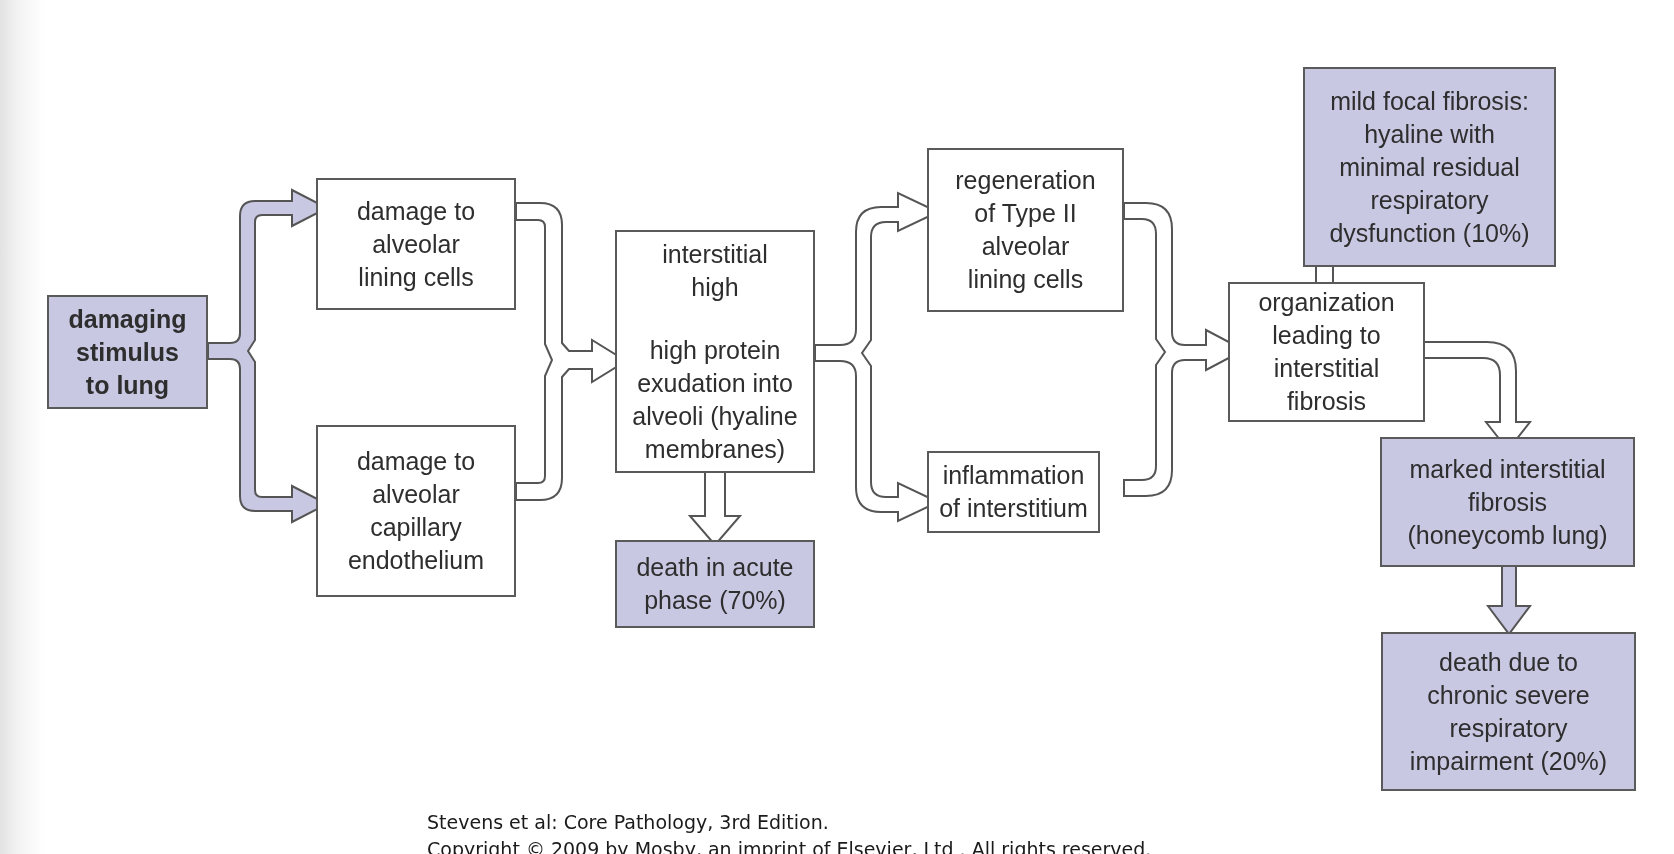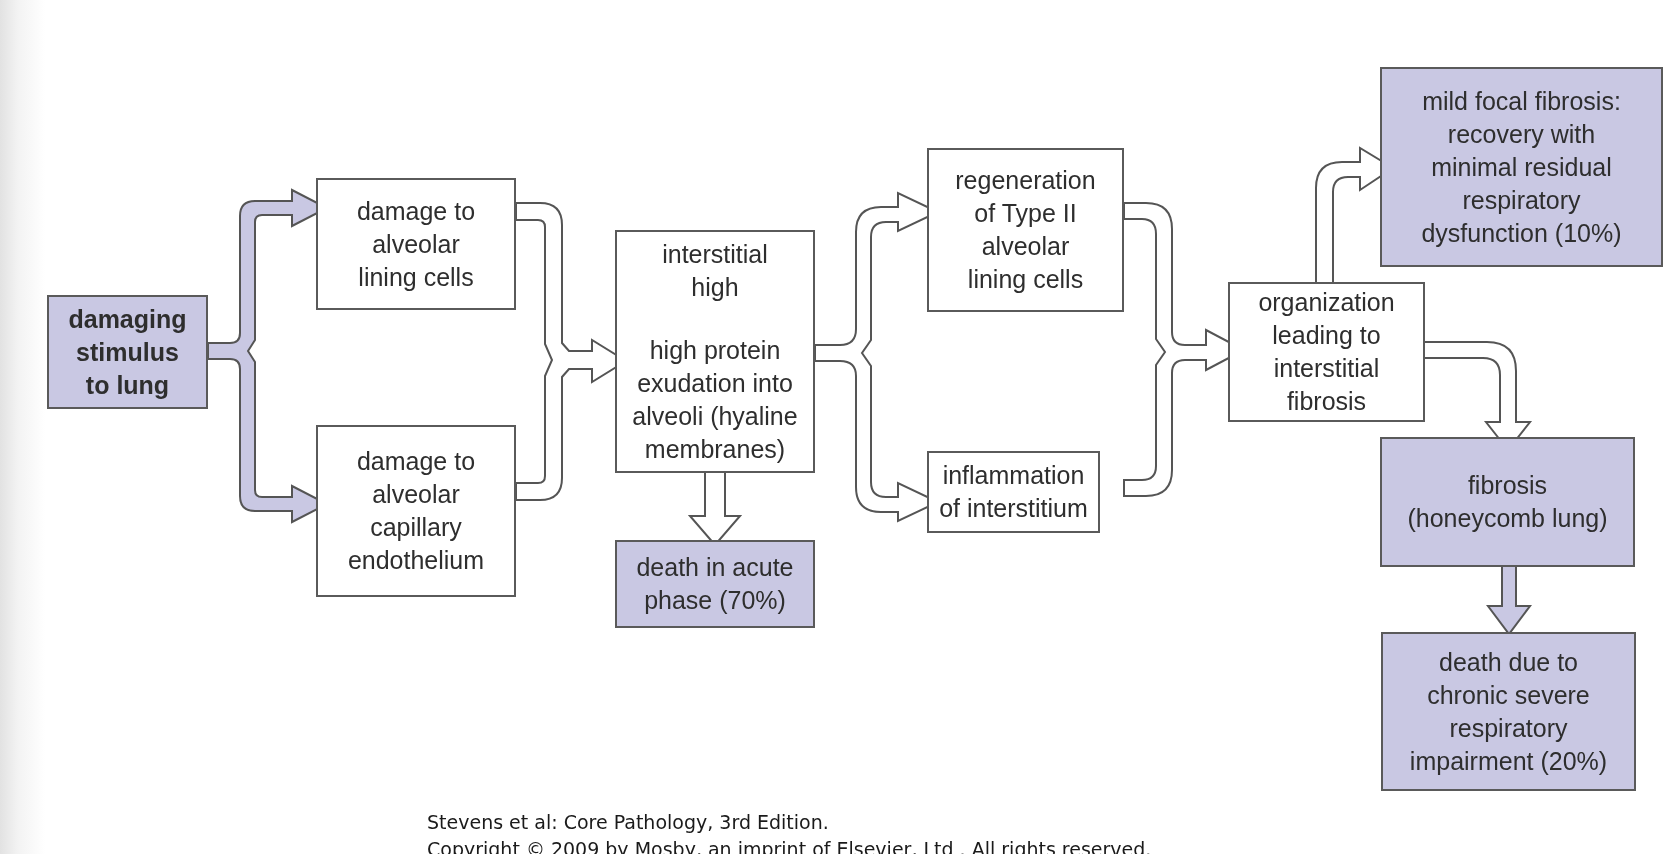--- a/index.html
+++ b/index.html
@@ -81,28 +81,29 @@
     <div class="box white" style="left: 927px; top: 451px; width: 173px; height: 82px;">
       <span class="line">inflammation</span>
       <span class="line">of interstitium</span>
     </div>
     <div class="box white" style="left: 1228px; top: 282px; width: 197px; height: 140px;">
       <span class="line">organization</span>
       <span class="line">leading to</span>
       <span class="line">interstitial</span>
       <span class="line">fibrosis</span>
     </div>
-    <div class="box lav" style="left: 1380px; top: 67px; width: 283px; height: 200px; text-align: center;">
+    <div class="box lav" style="left: 1303px; top: 67px; width: 253px; height: 200px; text-align: center;">
       <span class="line">mild focal fibrosis:</span>
-      <span class="line">recovery with</span>
+      <span class="line">hyaline with</span>
       <span class="line">minimal residual</span>
       <span class="line">respiratory</span>
       <span class="line">dysfunction (10%)</span>
     </div>
     <div class="box lav" style="left: 1380px; top: 437px; width: 255px; height: 130px;">
+      <span class="line">marked interstitial</span>
       <span class="line">fibrosis</span>
       <span class="line">(honeycomb lung)</span>
     </div>
     <div class="box lav" style="left: 1381px; top: 632px; width: 255px; height: 159px;">
       <span class="line">death due to</span>
       <span class="line">chronic severe</span>
       <span class="line">respiratory</span>
       <span class="line">impairment (20%)</span>
     </div>
   </div>

